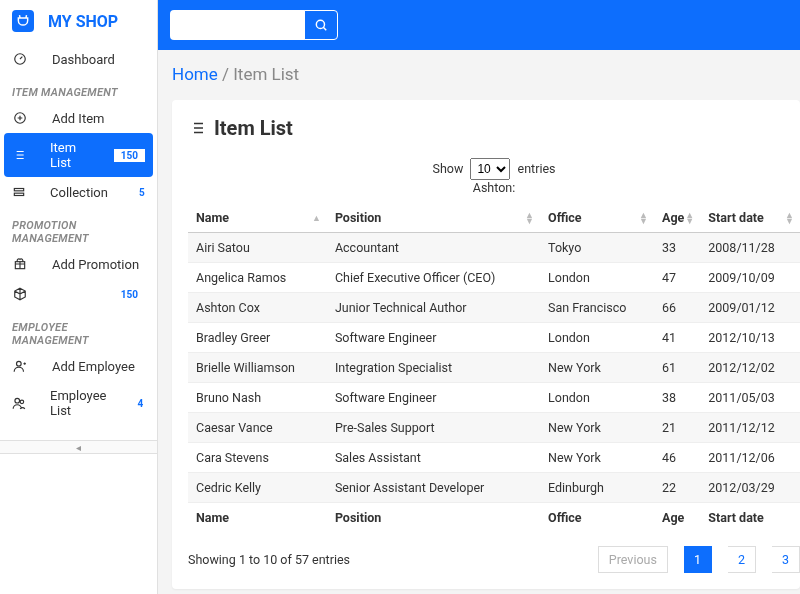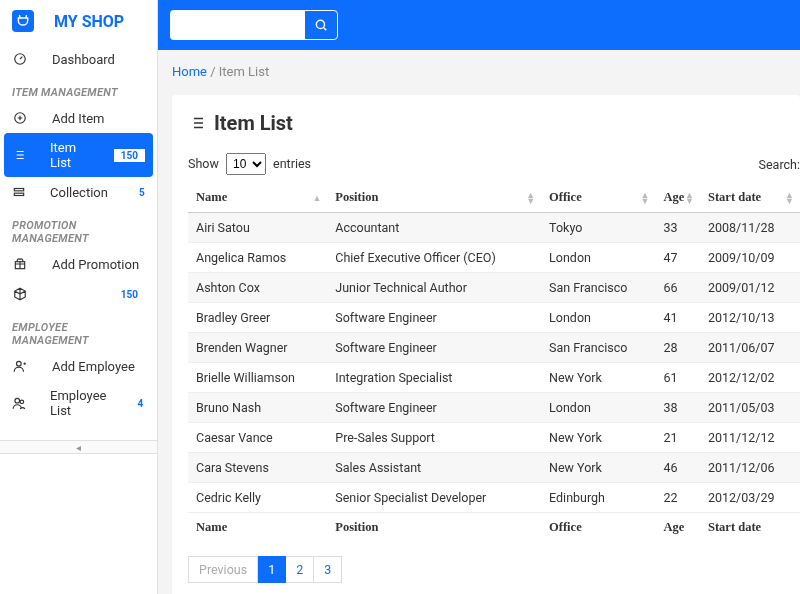--- a/index.html
+++ b/index.html
@@ -1,51 +1,51 @@
 <!DOCTYPE html>
 <html><head>
 <meta charset="utf-8">
 <style>
 * { box-sizing: border-box; margin: 0; padding: 0; }
 body { font-family: -apple-system, BlinkMacSystemFont, "Segoe UI", Roboto, sans-serif; font-size: 13px; color: #333; background: #f4f4f4; }
 .app { display: flex; width: 800px; height: 594px; overflow: hidden; }
 .sidebar { width: 158px; background: #fff; border-right: 1px solid #e0e0e0; padding: 10px 0; position: relative; }
-.brand { display: flex; align-items: center; gap: 20px; padding: 0 12px 12px; color: #0d6efd; font-weight: 700; font-size: 16px; }
+.brand { display: flex; align-items: center; gap: 14px; padding: 0 12px 12px; color: #0d6efd; font-weight: 700; font-size: 16px; }
 .brand-icon { width: 22px; height: 22px; background: #0d6efd; border-radius: 4px; display: flex; align-items: center; justify-content: center; color: #fff; }
 .brand-icon svg { width: 14px; height: 14px; }
 .nav-item { display: flex; align-items: center; padding: 7px 12px; font-size: 13px; color: #333; cursor: pointer; gap: 24px; }
 .nav-item.active { background: #0d6efd; color: #fff; border-radius: 4px; margin: 0 4px; padding: 7px 8px; }
 .nav-item .icn { width: 16px; height: 16px; display: inline-flex; align-items: center; justify-content: center; }
 .nav-item .icn svg { width: 14px; height: 14px; }
 .nav-section { padding: 12px 12px 4px; font-size: 11px; font-weight: 600; color: #888; letter-spacing: 0.3px; font-style: italic; }
 .badge { margin-left: auto; background: #fff; color: #0d6efd; font-size: 10px; font-weight: 700; border-radius: 0; padding: 1px 7px; }
 .nav-item:not(.active) .badge { background: #fff; color: #0d6efd; }
 .badge.blue { color: #0d6efd; }
 .collapse-handle { position: absolute; bottom: 140px; left: 0; right: 0; height: 14px; border-top: 1px solid #e0e0e0; border-bottom: 1px solid #e0e0e0; display:flex; align-items:center; justify-content:center; color:#999; cursor:pointer; background:#fafafa; font-size:10px;}
 .main { flex: 1; display: flex; flex-direction: column; overflow: hidden; }
 .topbar { background: #0d6efd; padding: 10px 12px; display: flex; gap: 0; }
 .search-input { width: 135px; height: 30px; border: none; border-radius: 4px 0 0 4px; padding: 0 10px; font-size: 13px; }
 .search-btn { width: 34px; height: 30px; border: 1px solid #fff; border-radius: 0 4px 4px 0; background: #0d6efd; color: #fff; display:flex; align-items:center; justify-content:center; cursor:pointer; margin-left:-1px;}
 .search-btn svg { width: 14px; height: 14px; }
 .content { flex: 1; padding: 14px 0 14px 14px; overflow: hidden; }
-.breadcrumb { font-size: 13px; margin-bottom: 16px; color: #888; }
+.breadcrumb { font-size: 17px; margin-bottom: 16px; color: #888; }
 .breadcrumb a { color: #0d6efd; text-decoration: none; }
 .card { background: #fff; border-radius: 4px; padding: 16px 0 16px 16px; box-shadow: 0 1px 2px rgba(0,0,0,0.05); }
 .card-title { font-size: 20px; font-weight: 700; margin-bottom: 18px; display:flex; align-items:center; gap:8px; }
 .card-title svg { width: 18px; height: 18px; color:#333; }
-.table-controls { display: flex; justify-content: space-between; align-items: center; margin-bottom: 8px; font-size: 12.5px; }
+.table-controls { display: flex; justify-content: flex-start; align-items: center; margin-bottom: 8px; font-size: 12.5px; flex-direction: column; }
 .table-controls select { margin: 0 4px; font-size:12px; padding:2px 2px; }
 table { width: 100%; border-collapse: collapse; font-size: 12.5px; }
 th, td { text-align: left; padding: 7px 8px; border-bottom: 1px solid #eee; }
-th { font-weight: 700; font-size: 12.5px; position:relative; border-bottom: 1px solid #ccc; font-family: Liberation Serif, serif; }
+th { font-weight: 700; font-size: 12.5px; position:relative; border-bottom: 1px solid #ccc; }
 th .sort { position:absolute; right:6px; top:50%; transform:translateY(-50%); color:#bbb; font-size:9px; line-height:6px; }
 tbody tr:nth-child(odd) { background: #f7f7f7; }
 tfoot th { border-top: 1px solid #ccc; border-bottom:none; }
 .table-footer { display:flex; justify-content: space-between; align-items:center; margin-top:14px; font-size:12.5px; }
-.pagination { display:flex; gap:0; }
+.pagination { display:flex; gap:16px; }
 .page-btn { border:1px solid #ddd; padding:5px 10px; font-size:12.5px; color:#0d6efd; cursor:pointer; background:#fff; }
 .page-btn.active { background:#0d6efd; color:#fff; border-color:#0d6efd; }
 .page-btn.disabled { color:#aaa; cursor:default; }
 .page-btn + .page-btn { border-left:none; }
 </style>
 </head>
 <body>
 
 <div class="app">
   <aside class="sidebar">
@@ -160,21 +160,21 @@
             </svg>
           <span>Item List</span>
         </div>
         <div class="table-controls">
           <div>
             <span>Show</span>
             <select><option>10</option></select>
             <span>entries</span>
           </div>
           <div>
-            <span>Search:</span>
+            <span>Ashton:</span>
           </div>
         </div>
         <table>
           <thead>
               <tr id="thead-row">
                 <th>Name<span class="sort">▲<br></span></th>
                 <th>Position<span class="sort">▲<br>▼</span></th>
                 <th>Office<span class="sort">▲<br>▼</span></th>
                 <th>Age<span class="sort">▲<br>▼</span></th>
                 <th>Start date<span class="sort">▲<br>▼</span></th>
@@ -203,27 +203,20 @@
                 <td>2009/01/12</td>
               </tr>
               <tr>
                 <td>Bradley Greer</td>
                 <td>Software Engineer</td>
                 <td>London</td>
                 <td>41</td>
                 <td>2012/10/13</td>
               </tr>
               <tr>
-                <td>Brenden Wagner</td>
-                <td>Software Engineer</td>
-                <td>San Francisco</td>
-                <td>28</td>
-                <td>2011/06/07</td>
-              </tr>
-              <tr>
                 <td>Brielle Williamson</td>
                 <td>Integration Specialist</td>
                 <td>New York</td>
                 <td>61</td>
                 <td>2012/12/02</td>
               </tr>
               <tr>
                 <td>Bruno Nash</td>
                 <td>Software Engineer</td>
                 <td>London</td>
@@ -239,37 +232,38 @@
               </tr>
               <tr>
                 <td>Cara Stevens</td>
                 <td>Sales Assistant</td>
                 <td>New York</td>
                 <td>46</td>
                 <td>2011/12/06</td>
               </tr>
               <tr>
                 <td>Cedric Kelly</td>
-                <td>Senior Specialist Developer</td>
+                <td>Senior Assistant Developer</td>
                 <td>Edinburgh</td>
                 <td>22</td>
                 <td>2012/03/29</td>
               </tr>
             </tbody>
           <tfoot>
               <tr id="tfoot-row">
                 <th>Name</th>
                 <th>Position</th>
                 <th>Office</th>
                 <th>Age</th>
                 <th>Start date</th>
               </tr>
             </tfoot>
         </table>
         <div class="table-footer">
+          <div>Showing 1 to 10 of 57 entries</div>
           <div class="pagination" id="pagination">
               <div class="page-btn disabled">Previous</div>
               <div class="page-btn active">1</div>
               <div class="page-btn">2</div>
               <div class="page-btn">3</div>
             </div>
         </div>
       </div>
     </div>
   </main>

